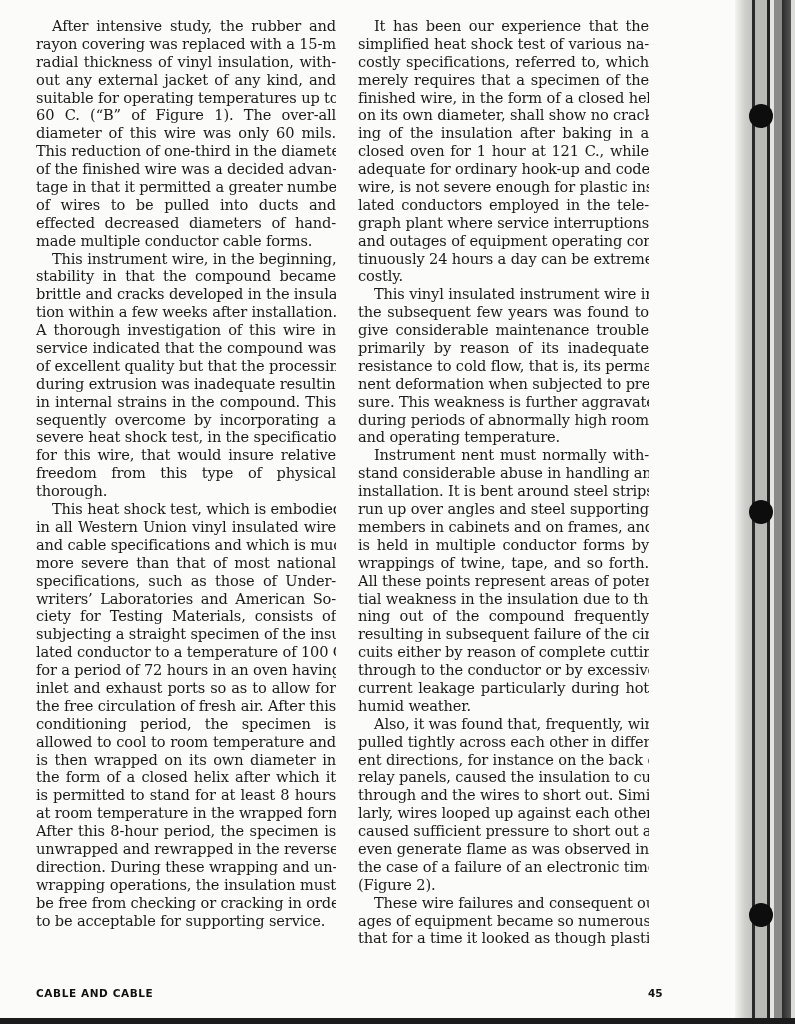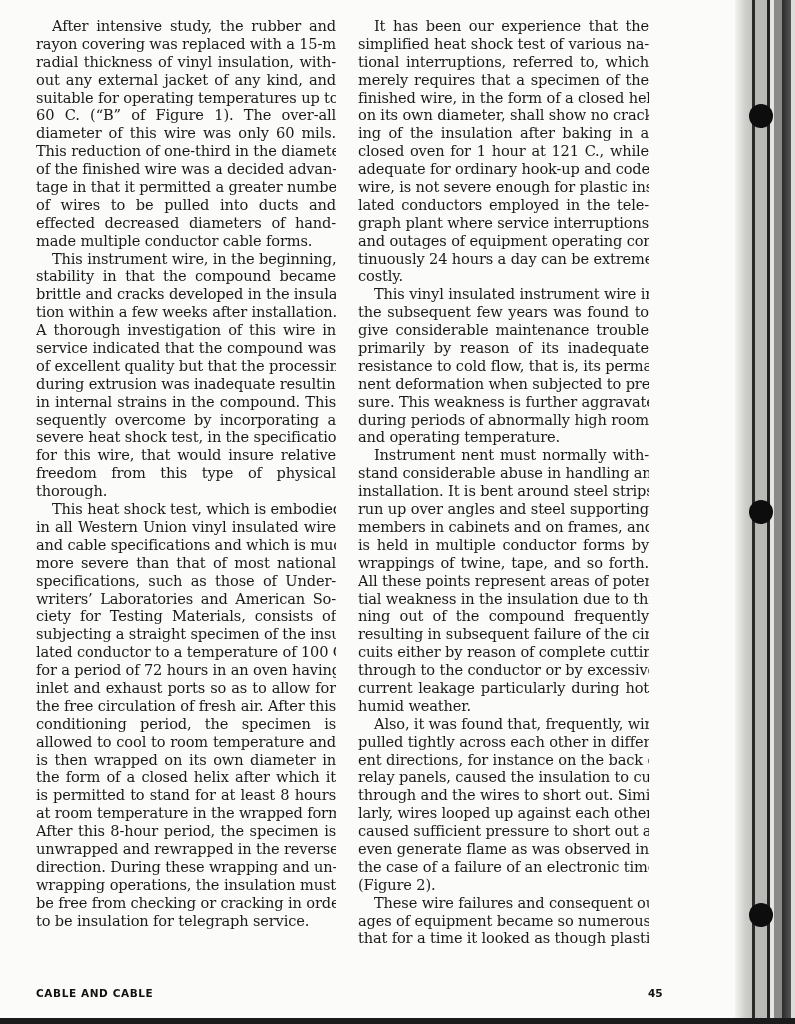--- a/index.html
+++ b/index.html
@@ -98,28 +98,28 @@
         <span class="line">allowed to cool to room temperature and</span>
         <span class="line">is then wrapped on its own diameter in</span>
         <span class="line">the form of a closed helix after which it</span>
         <span class="line">is permitted to stand for at least 8 hours</span>
         <span class="line">at room temperature in the wrapped form.</span>
         <span class="line">After this 8-hour period, the specimen is</span>
         <span class="line">unwrapped and rewrapped in the reverse</span>
         <span class="line">direction. During these wrapping and un-</span>
         <span class="line">wrapping operations, the insulation must</span>
         <span class="line">be free from checking or cracking in order</span>
-        <span class="line last">to be insulation for telegraph service.</span>
+        <span class="line last">to be acceptable for supporting service.</span>
       </div>
     </div>
   <div class="col col-right" id="col-right">
       <div class="para">
         <span class="line indent">It has been our experience that the</span>
         <span class="line">simplified heat shock test of various na-</span>
-        <span class="line">tional interruptions, referred to, which</span>
+        <span class="line">costly specifications, referred to, which</span>
         <span class="line">merely requires that a specimen of the</span>
         <span class="line">finished wire, in the form of a closed helix</span>
         <span class="line">on its own diameter, shall show no crack-</span>
         <span class="line">ing of the insulation after baking in a</span>
         <span class="line">closed oven for 1 hour at 121 C., while</span>
         <span class="line">adequate for ordinary hook-up and code</span>
         <span class="line">wire, is not severe enough for plastic insu-</span>
         <span class="line">lated conductors employed in the tele-</span>
         <span class="line">graph plant where service interruptions</span>
         <span class="line">and outages of equipment operating con-</span>

